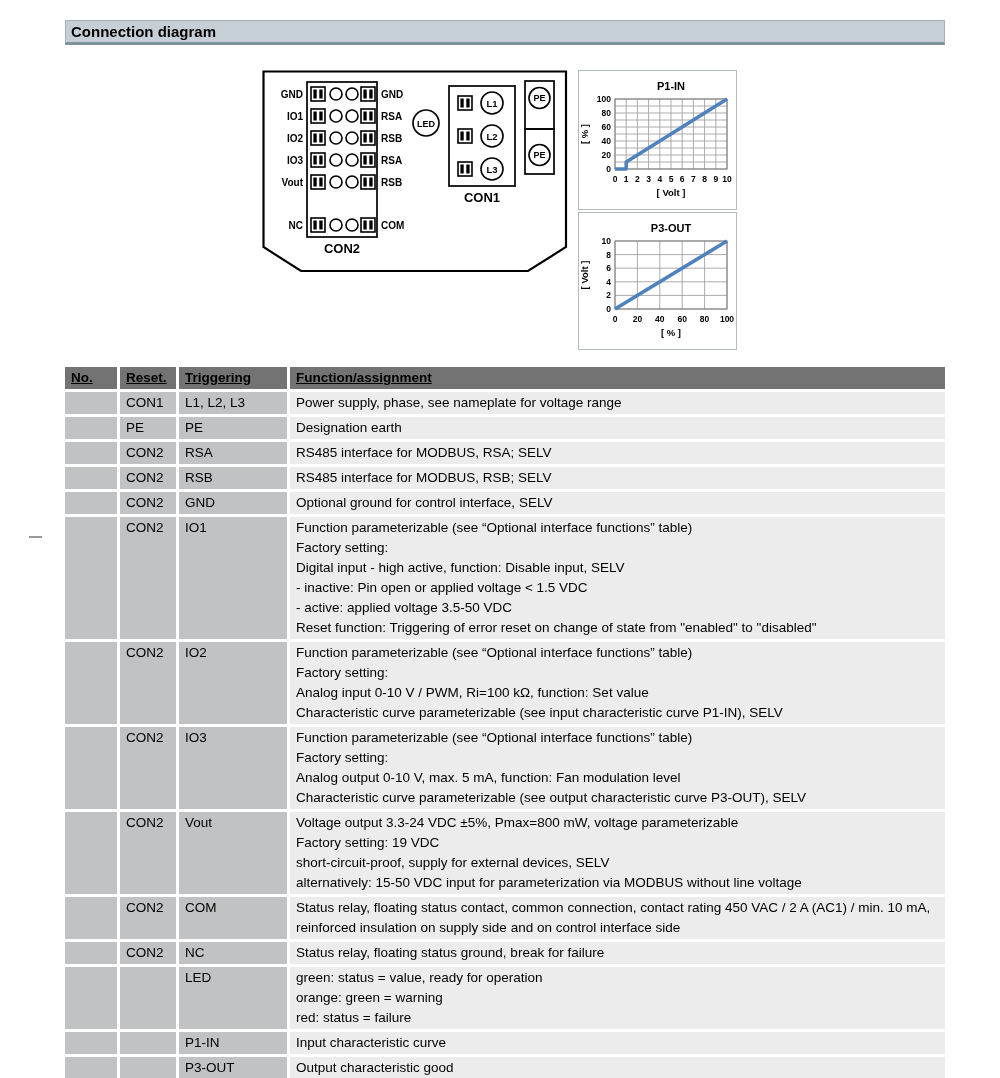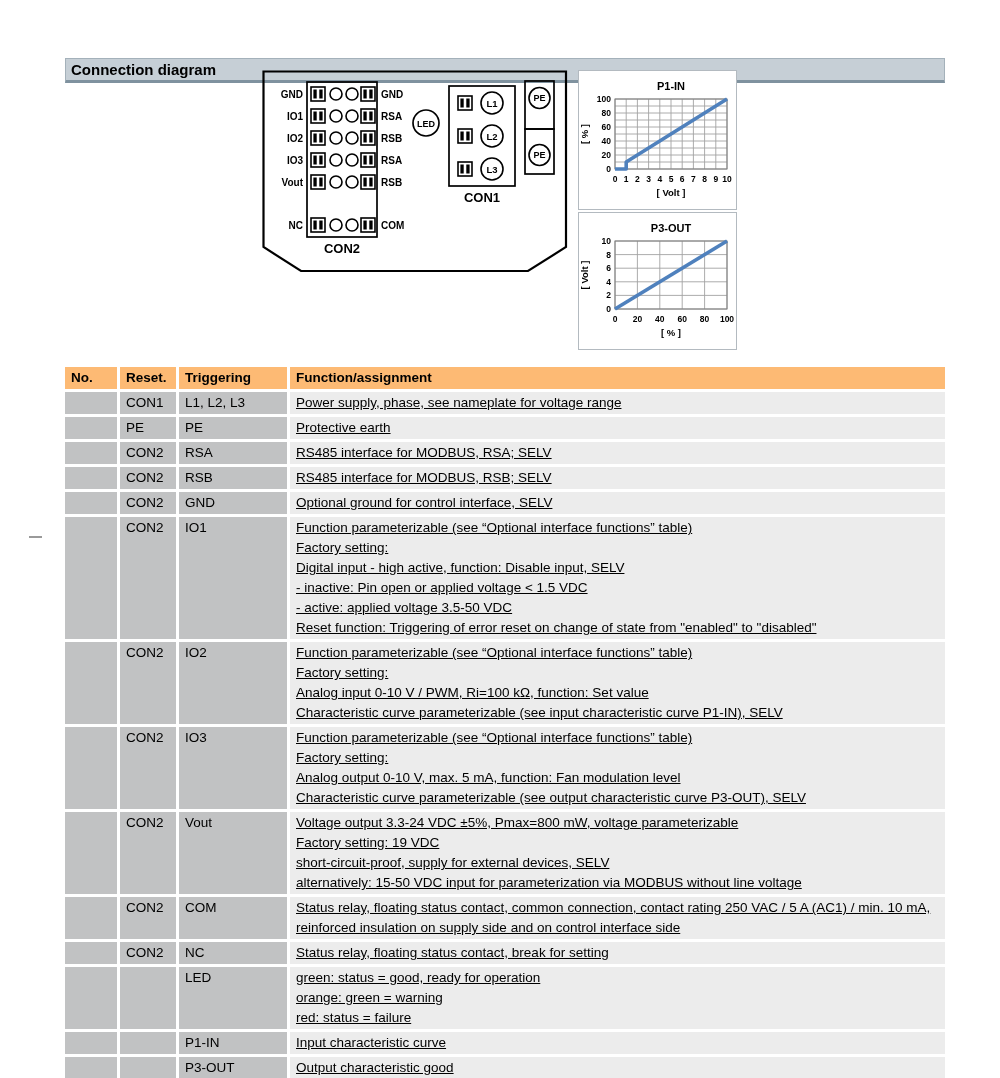--- a/index.html
+++ b/index.html
@@ -4,40 +4,40 @@
 <style>
   * { box-sizing: border-box; }
   html,body { margin:0; padding:0; }
   body {
     width:1000px; height:1078px; background:#ffffff; position:relative;
     font-family:"Liberation Sans", sans-serif; color:#000;
   }
   .title-bar {
     position:absolute; left:65px; top:20px; width:880px; height:25px;
     background:#c6cfd6; border:1px solid #a4b1ba; border-bottom:3px solid #7f929f;
-    display:flex; align-items:center;margin-top:38px;
+    display:flex; align-items:center;
   }
   .title-bar .title-text { font-weight:bold; font-size:15px; padding-left:5px; }
   .margin-dash { position:absolute; left:29px; top:536px; width:13px; height:2px; background:#9a9a9a; }
   .diagram { position:absolute; left:262px; top:70px; width:306px; height:204px; }
   .chart-box { position:absolute; background:#ffffff; border:1px solid #b3bac0; }
   #chart-p1-in  { left:578px; top:70px;  width:159px; height:140px; }
   #chart-p3-out { left:578px; top:212px; width:159px; height:138px; }
   svg text { font-family:"Liberation Sans", sans-serif; }
   table.conn-table {
     position:absolute; left:62px; top:364px; width:886px;
     border-collapse:separate; border-spacing:3px; table-layout:fixed;
   }
   table.conn-table th, table.conn-table td {
     font-size:13.5px; line-height:20px; padding:1px 6px; vertical-align:top;
     text-align:left; word-wrap:break-word;
   }
-  table.conn-table th { background:#fdba74; font-weight:bold; }
+  table.conn-table th { background:#737373; font-weight:bold;text-decoration:underline; }
   td.gray { background:#c1c2c3; }
-  td.fn   { background:#ececec;text-decoration:underline; }
+  td.fn   { background:#ececec; }
   td.fn div { min-height:20px; }
 </style>
 </head>
 <body>
 
 <div class="title-bar">
   <span class="title-text">Connection diagram</span>
 </div>
 
 <div class="margin-dash"></div>
@@ -263,21 +263,21 @@
         <td class="gray">L1, L2, L3</td>
         <td class="fn">
           <div>Power supply, phase, see nameplate for voltage range</div>
         </td>
       </tr>
       <tr>
         <td class="gray"></td>
         <td class="gray">PE</td>
         <td class="gray">PE</td>
         <td class="fn">
-          <div>Protective earth</div>
+          <div>Designation earth</div>
         </td>
       </tr>
       <tr>
         <td class="gray"></td>
         <td class="gray">CON2</td>
         <td class="gray">RSA</td>
         <td class="fn">
           <div>RS485 interface for MODBUS, RSA; SELV</div>
         </td>
       </tr>
@@ -341,37 +341,37 @@
           <div>Factory setting: 19 VDC</div>
           <div>short-circuit-proof, supply for external devices, SELV</div>
           <div>alternatively: 15-50 VDC input for parameterization via MODBUS without line voltage</div>
         </td>
       </tr>
       <tr>
         <td class="gray"></td>
         <td class="gray">CON2</td>
         <td class="gray">COM</td>
         <td class="fn">
-          <div>Status relay, floating status contact, common connection, contact rating 250 VAC / 5 A (AC1) / min. 10 mA, reinforced insulation on supply side and on control interface side</div>
+          <div>Status relay, floating status contact, common connection, contact rating 450 VAC / 2 A (AC1) / min. 10 mA, reinforced insulation on supply side and on control interface side</div>
         </td>
       </tr>
       <tr>
         <td class="gray"></td>
         <td class="gray">CON2</td>
         <td class="gray">NC</td>
         <td class="fn">
-          <div>Status relay, floating status contact, break for setting</div>
+          <div>Status relay, floating status ground, break for failure</div>
         </td>
       </tr>
       <tr>
         <td class="gray"></td>
         <td class="gray"></td>
         <td class="gray">LED</td>
         <td class="fn">
-          <div>green: status = good, ready for operation</div>
+          <div>green: status = value, ready for operation</div>
           <div>orange: green = warning</div>
           <div>red: status = failure</div>
         </td>
       </tr>
       <tr>
         <td class="gray"></td>
         <td class="gray"></td>
         <td class="gray">P1-IN</td>
         <td class="fn">
           <div>Input characteristic curve</div>

